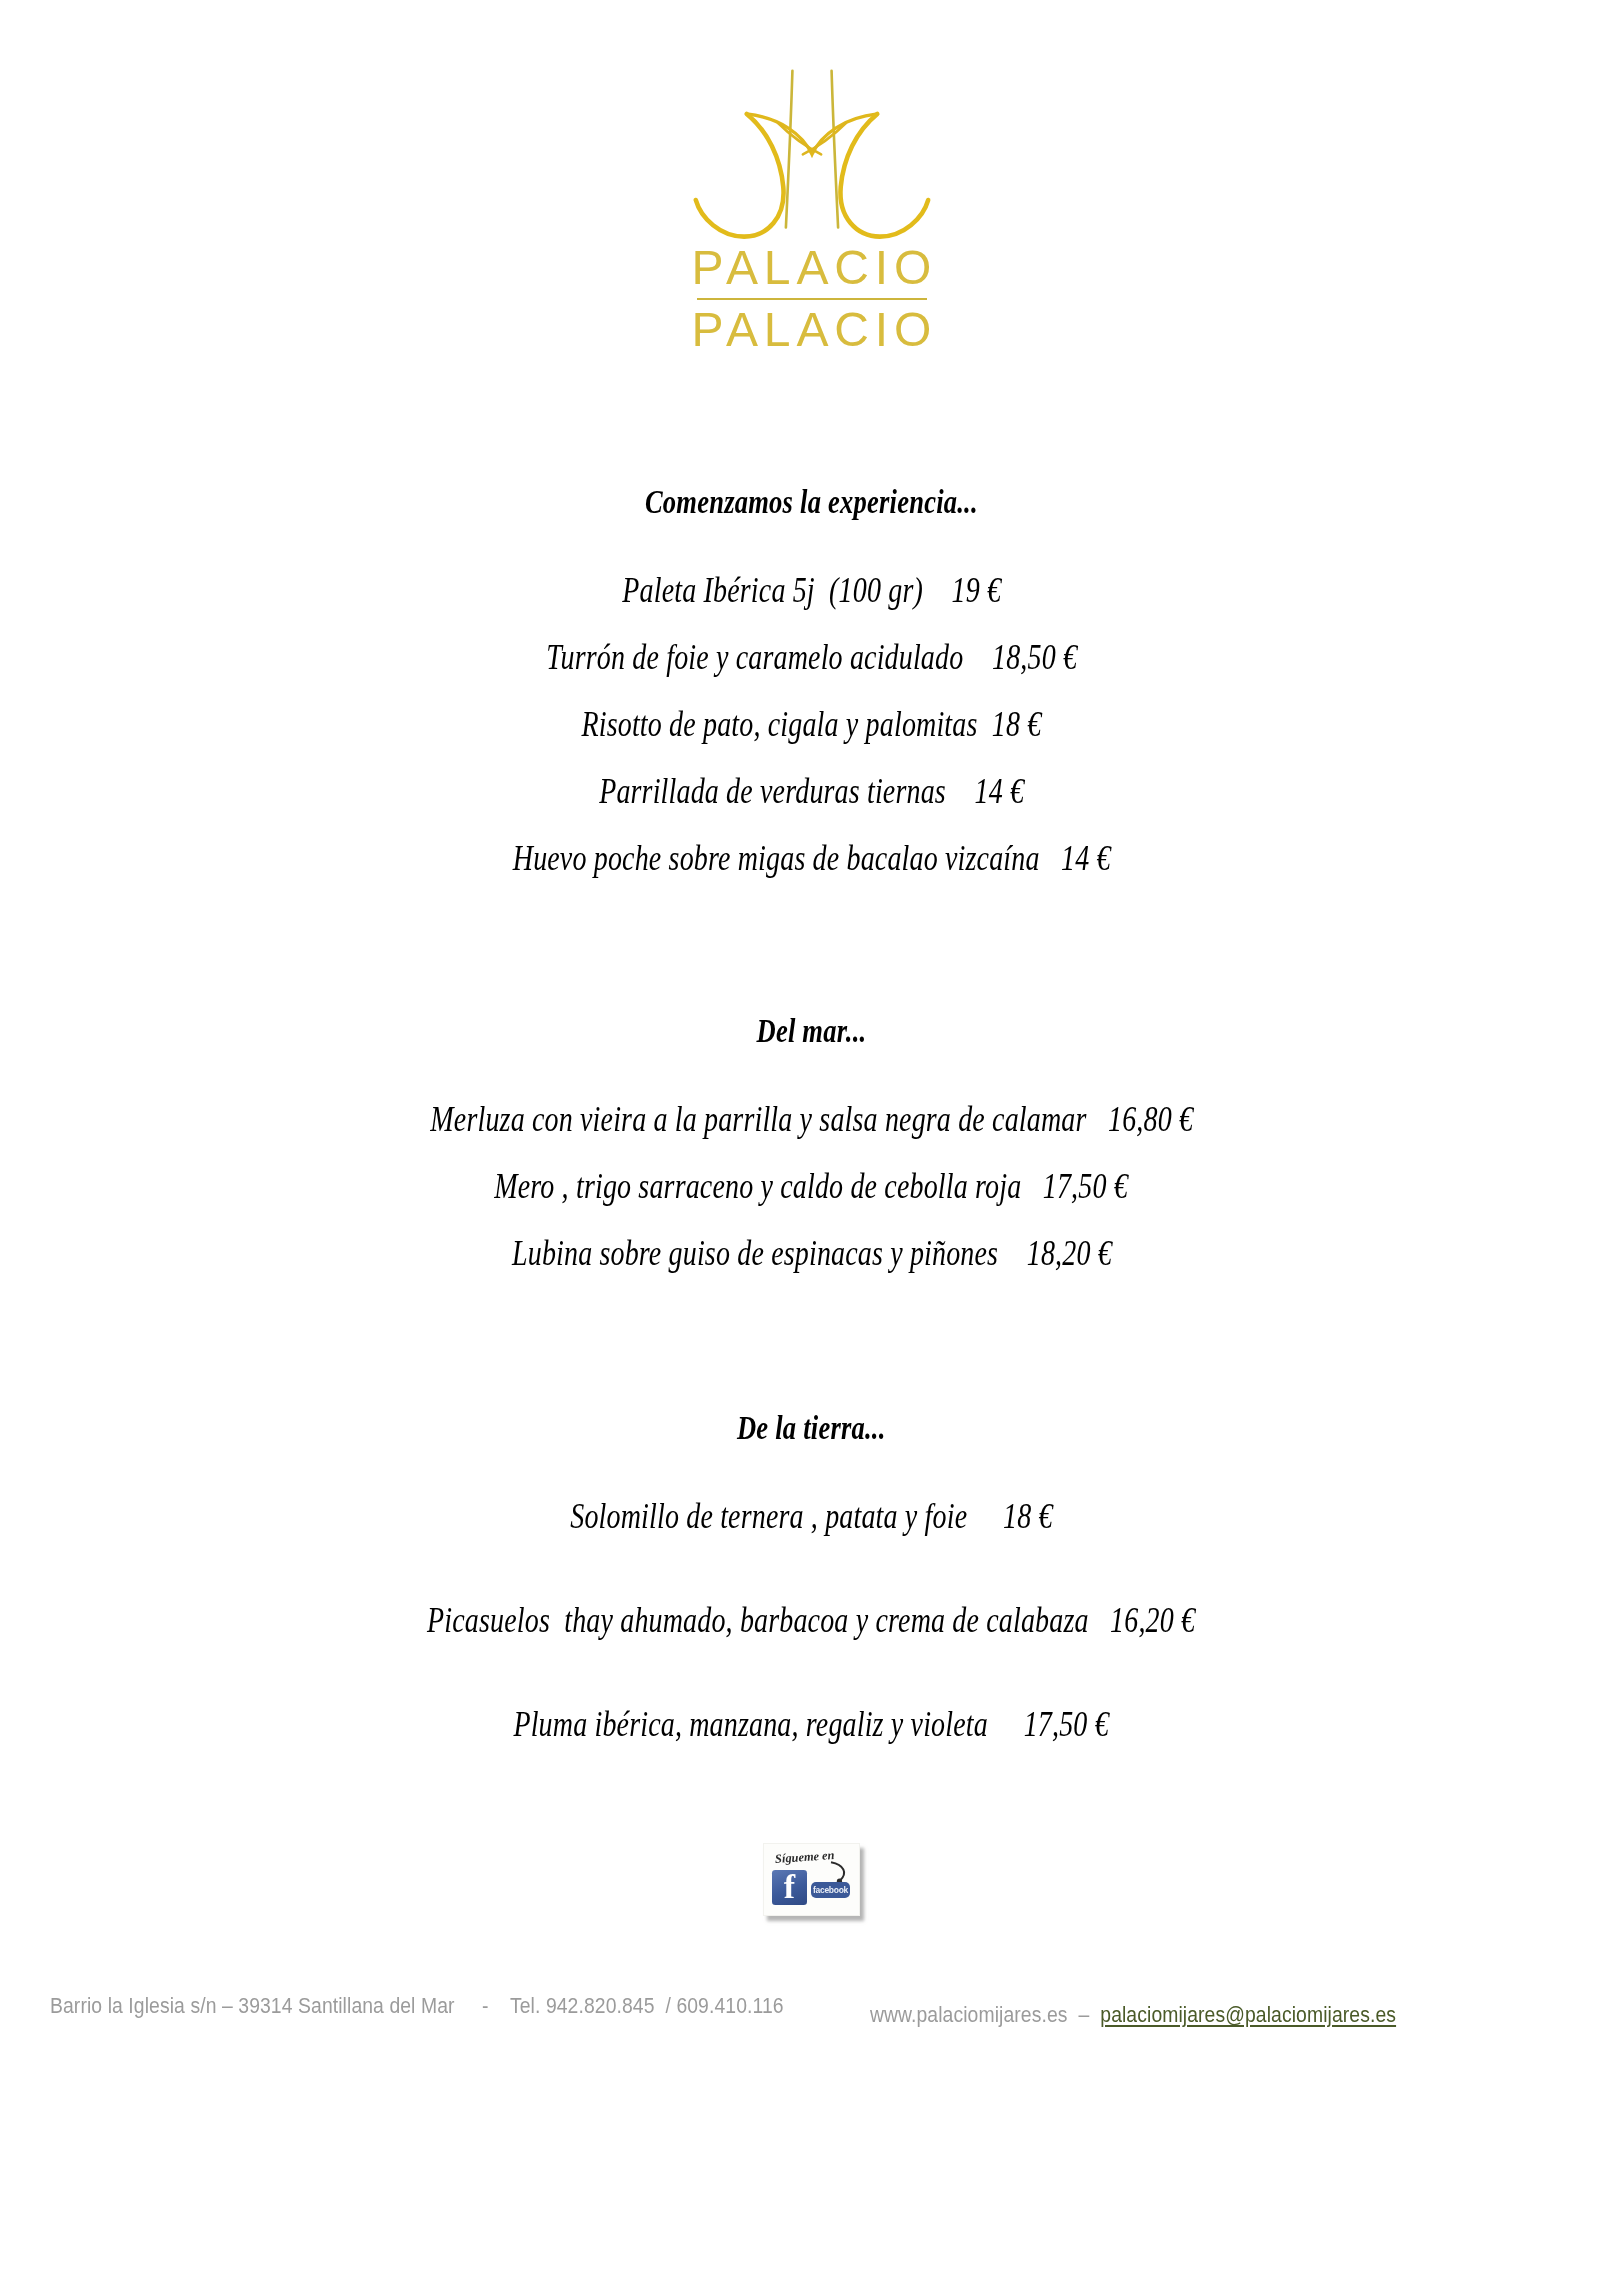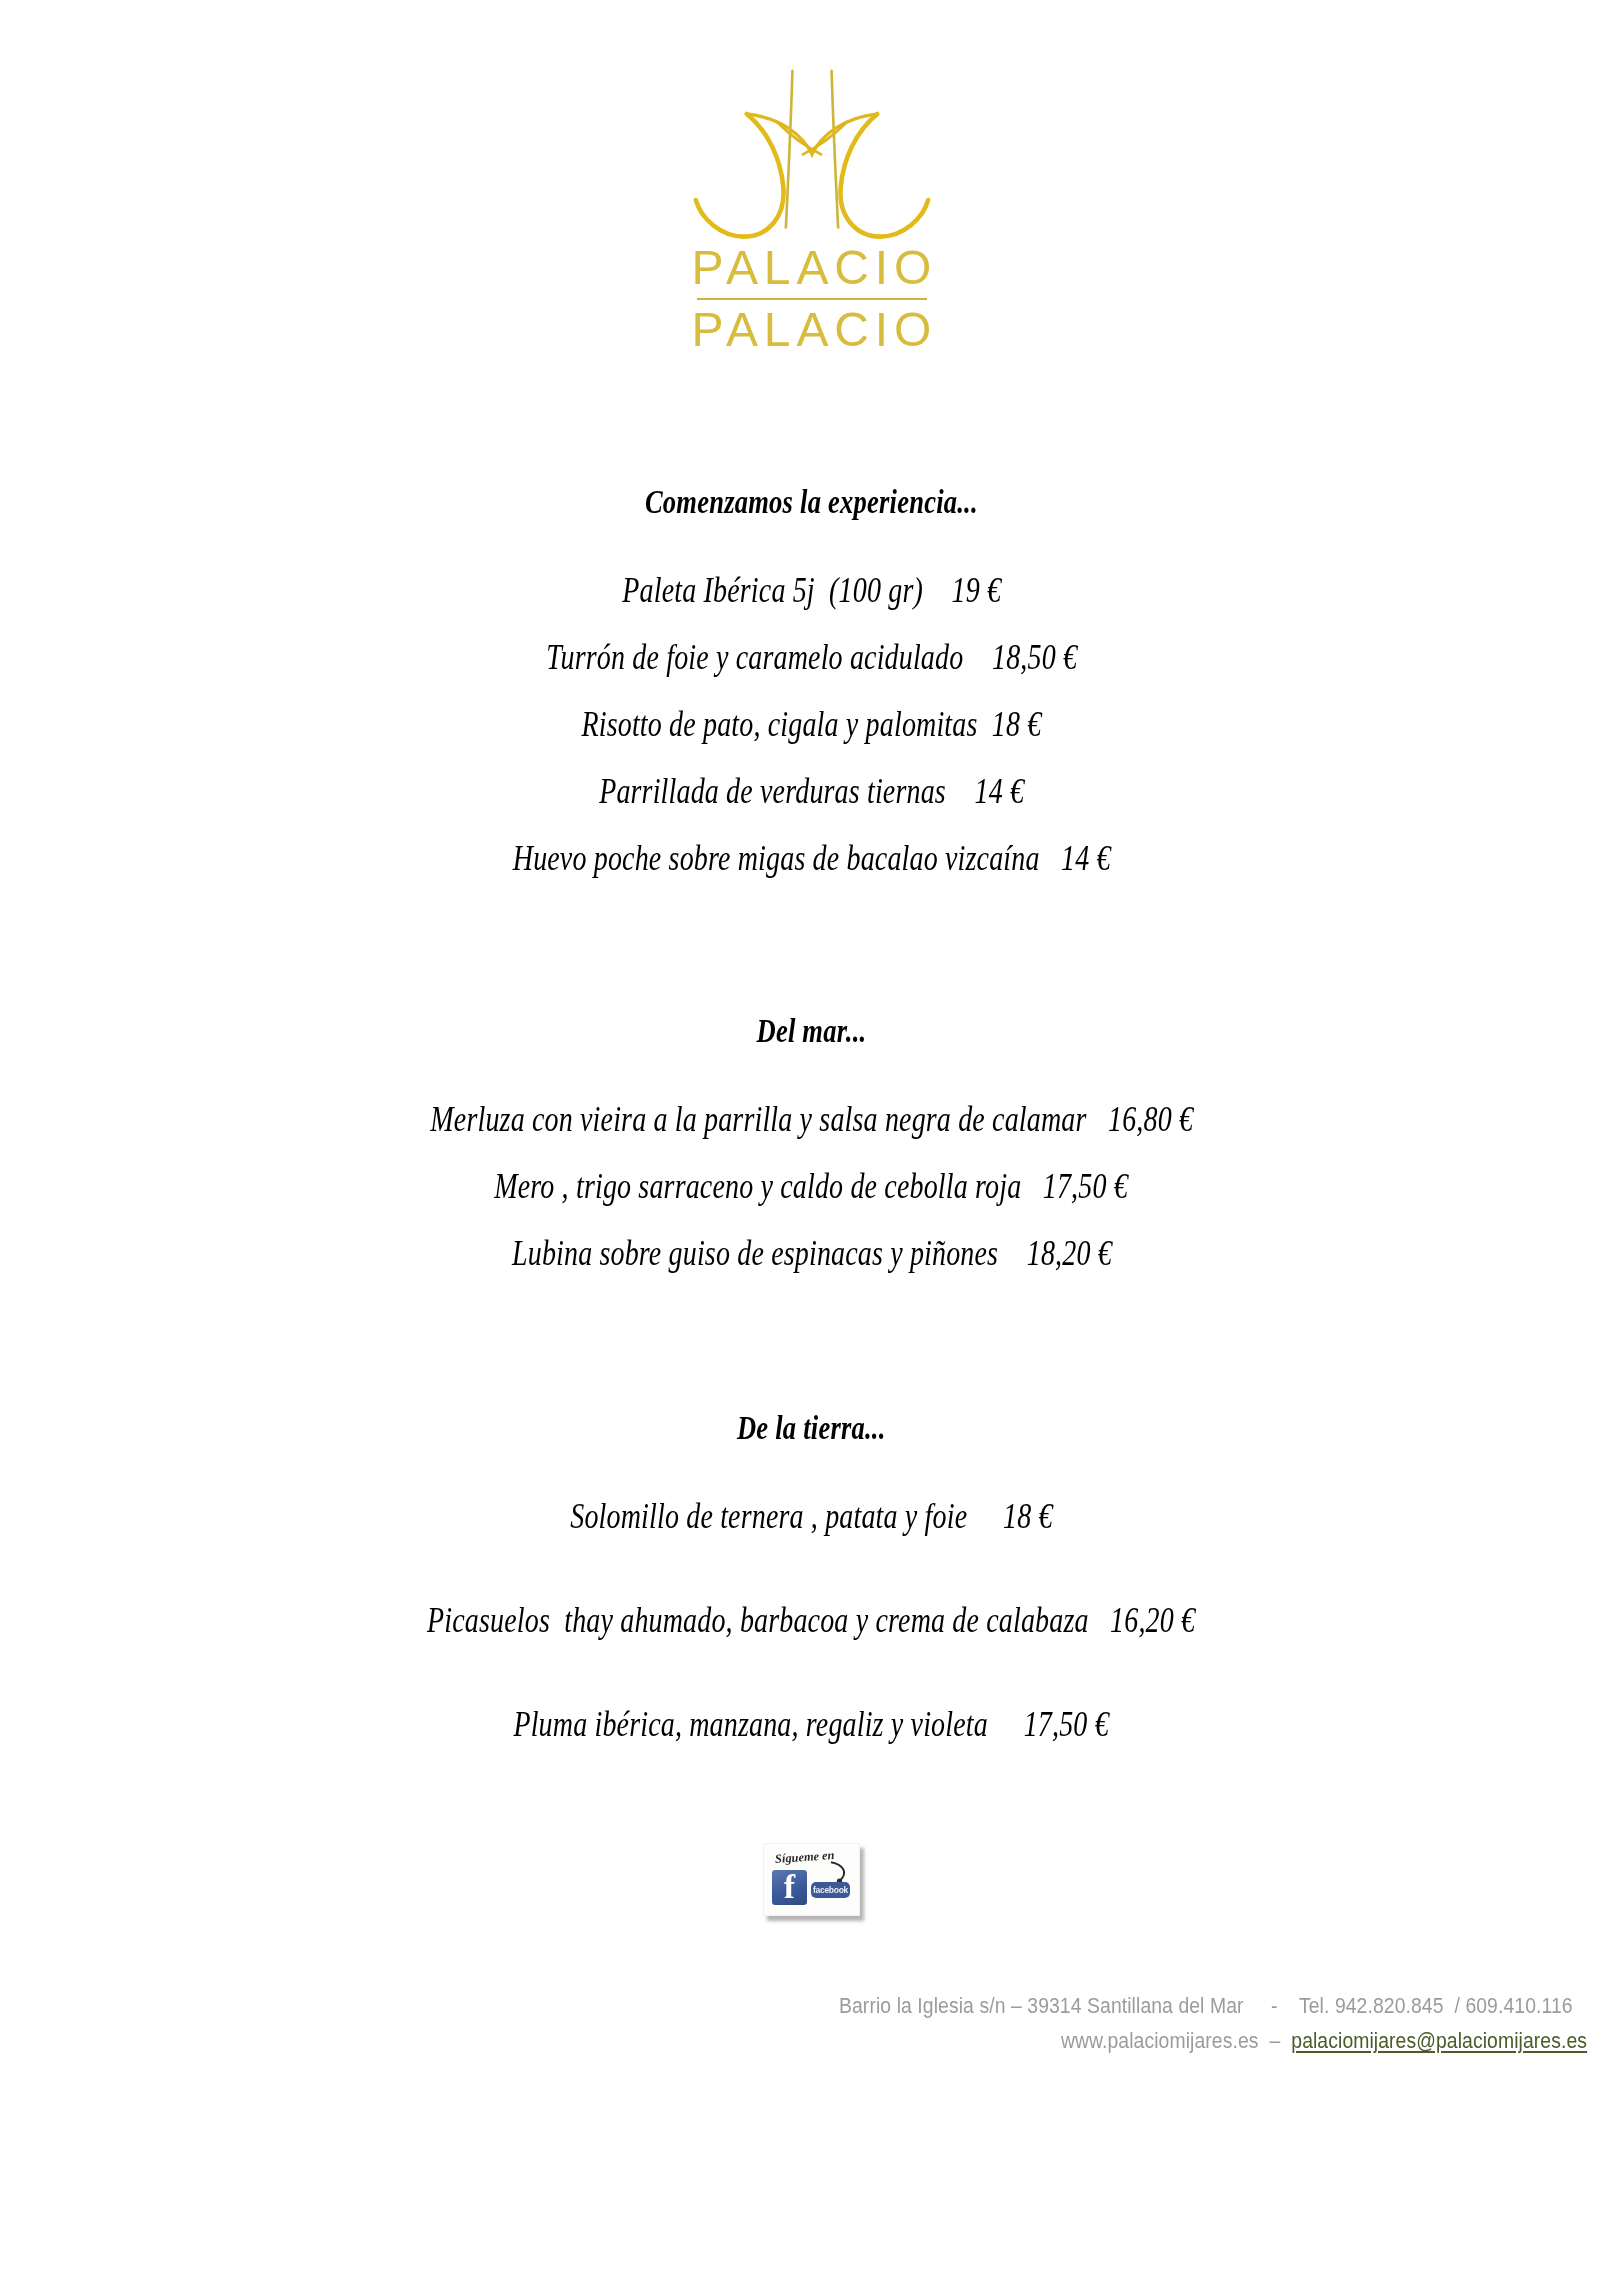--- a/index.html
+++ b/index.html
@@ -170,22 +170,22 @@
     line-height: 16.4px;
     text-align: center;
     letter-spacing: -0.3px;
   }
 
   
   .footer {
     margin-top: 77px;
     width: 100%;
     display: flex;
-    flex-direction: column;
-    align-items: flex-end;
+    flex-direction: row;
+    align-items: flex-start;
   }
   .footer-line {
     font-family: "Liberation Sans", sans-serif;
     font-size: 22px;
     color: #9b9b9b;
     transform: scaleX(0.88);
     white-space: pre;
     letter-spacing: 0.1px;
   }
   .footer-line + .footer-line { margin-top: 9.2px; }

